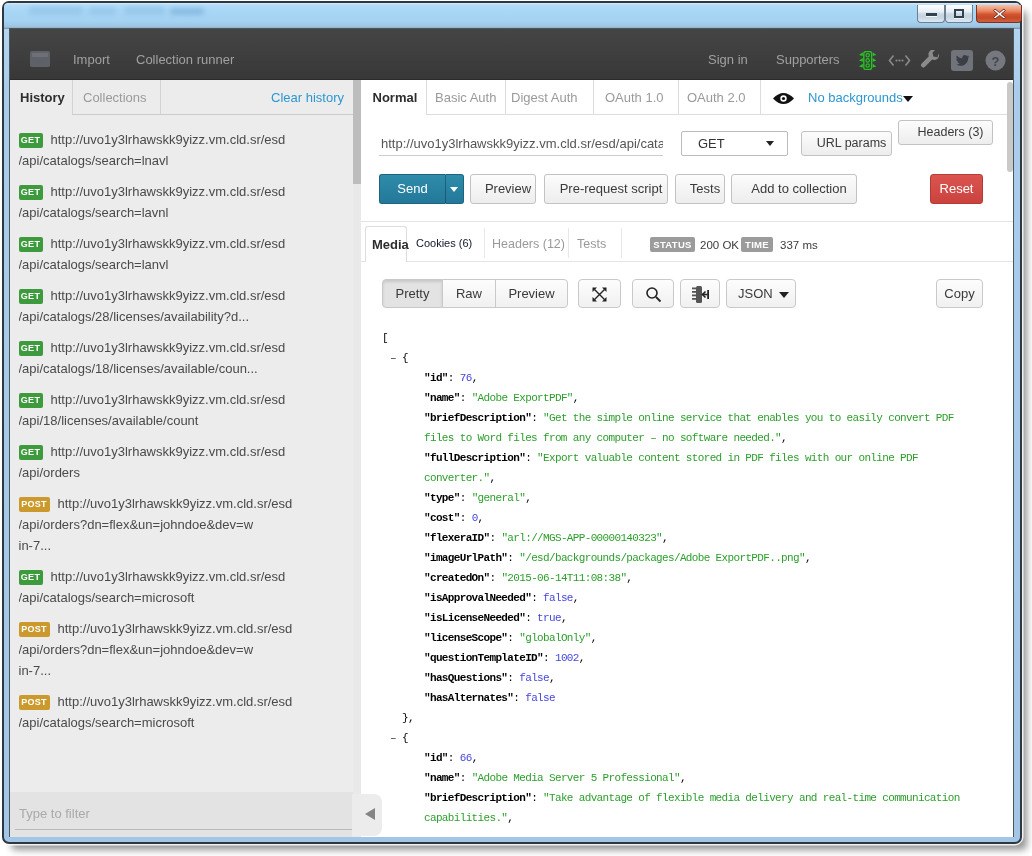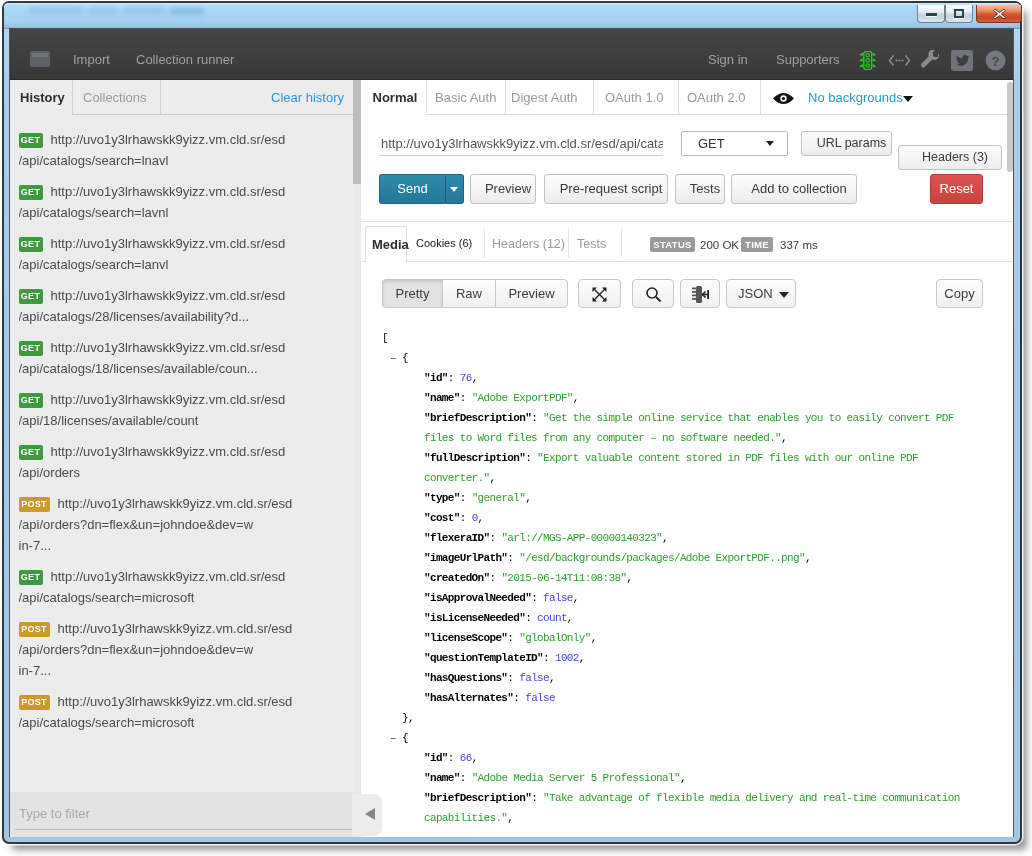--- a/index.html
+++ b/index.html
@@ -229,21 +229,21 @@
         <div style="position:absolute;left:542px;top:16px;width:0;height:0;border-left:5px solid transparent;border-right:5px solid transparent;border-top:6px solid #111;"></div>
       </div>
 
       <div style="position:absolute;left:20px;top:51px;width:282px;height:25px;line-height:25px;overflow:hidden;font-size:13px;color:#555;white-space:nowrap;">http://uvo1y3lrhawskk9yizz.vm.cld.sr/esd/api/catalogs</div>
       <div style="position:absolute;left:18px;top:75px;width:284px;height:1px;background:#cccccc;"></div>
       <div style="position:absolute;left:320px;top:51px;width:107px;height:25px;border:1px solid #bbb;border-radius:2px;background:#fff;">
         <div style="position:absolute;left:16px;top:4px;font-size:13px;color:#333;">GET</div>
         <div style="position:absolute;right:13px;top:9px;width:0;height:0;border-left:4px solid transparent;border-right:4px solid transparent;border-top:5px solid #222;"></div>
       </div>
       <div class="gbtn" style="left:440px;top:51px;width:91px;height:25px;line-height:23px;font-size:12.5px;">URL params</div>
-      <div class="gbtn" style="left:537px;top:65px;width:104px;height:25px;line-height:23px;font-size:12.5px;">Headers (3)</div>
+      <div class="gbtn" style="left:537px;top:40px;width:95px;height:25px;line-height:23px;font-size:12.5px;">Headers (3)</div>
 
       <div style="position:absolute;left:18px;top:94px;width:66px;height:30px;background:linear-gradient(180deg,#2f8cab,#23789a);border:1px solid #1d657f;border-right:none;border-radius:3px 0 0 3px;color:#fff;font-size:13px;text-align:center;line-height:28px;">Send</div>
       <div style="position:absolute;left:84px;top:94px;width:19px;height:30px;background:linear-gradient(180deg,#2f8cab,#23789a);border:1px solid #1d657f;border-left:1px solid rgba(0,0,0,.28);border-radius:0 3px 3px 0;">
         <div style="position:absolute;left:4px;top:12px;width:0;height:0;border-left:4.5px solid transparent;border-right:4.5px solid transparent;border-top:5px solid #fff;"></div>
       </div>
       <div class="gbtn" style="left:109px;top:94px;width:66px;height:30px;line-height:28px;">Preview</div>
       <div class="gbtn" style="left:183px;top:94px;width:124px;height:30px;line-height:28px;">Pre-request script</div>
       <div class="gbtn" style="left:314px;top:94px;width:50px;height:30px;line-height:28px;">Tests</div>
       <div class="gbtn" style="left:370px;top:94px;width:126px;height:30px;line-height:28px;">Add to collection</div>
       <div style="position:absolute;left:569px;top:94px;width:53px;height:30px;background:linear-gradient(180deg,#da5450,#cb433f);border:1px solid #b63a36;border-radius:3px;color:#fff;font-size:13px;text-align:center;line-height:28px;">Reset</div>
@@ -314,21 +314,21 @@
 <div style="top:81px" class="jl c2"><span class="k">"briefDescription"</span><span class="p">: </span><span class="s">"Get the simple online service that enables you to easily convert PDF</span></div>
 <div style="top:101px" class="jl c2"><span class="s">files to Word files from any computer – no software needed."</span><span class="p">,</span></div>
 <div style="top:121px" class="jl c2"><span class="k">"fullDescription"</span><span class="p">: </span><span class="s">"Export valuable content stored in PDF files with our online PDF</span></div>
 <div style="top:141px" class="jl c2"><span class="s">converter."</span><span class="p">,</span></div>
 <div style="top:161px" class="jl c2"><span class="k">"type"</span><span class="p">: </span><span class="s">"general"</span><span class="p">,</span></div>
 <div style="top:181px" class="jl c2"><span class="k">"cost"</span><span class="p">: </span><span class="n">0</span><span class="p">,</span></div>
 <div style="top:201px" class="jl c2"><span class="k">"flexeraID"</span><span class="p">: </span><span class="s">"arl://MGS-APP-00000140323"</span><span class="p">,</span></div>
 <div style="top:221px" class="jl c2"><span class="k">"imageUrlPath"</span><span class="p">: </span><span class="s">"/esd/backgrounds/packages/Adobe ExportPDF..png"</span><span class="p">,</span></div>
 <div style="top:241px" class="jl c2"><span class="k">"createdOn"</span><span class="p">: </span><span class="s">"2015-06-14T11:08:38"</span><span class="p">,</span></div>
 <div style="top:261px" class="jl c2"><span class="k">"isApprovalNeeded"</span><span class="p">: </span><span class="n">false</span><span class="p">,</span></div>
-<div style="top:281px" class="jl c2"><span class="k">"isLicenseNeeded"</span><span class="p">: </span><span class="n">count</span><span class="p">,</span></div>
+<div style="top:281px" class="jl c2"><span class="k">"isLicenseNeeded"</span><span class="p">: </span><span class="n">true</span><span class="p">,</span></div>
 <div style="top:301px" class="jl c2"><span class="k">"licenseScope"</span><span class="p">: </span><span class="s">"globalOnly"</span><span class="p">,</span></div>
 <div style="top:321px" class="jl c2"><span class="k">"questionTemplateID"</span><span class="p">: </span><span class="n">1002</span><span class="p">,</span></div>
 <div style="top:341px" class="jl c2"><span class="k">"hasQuestions"</span><span class="p">: </span><span class="n">false</span><span class="p">,</span></div>
 <div style="top:361px" class="jl c2"><span class="k">"hasAlternates"</span><span class="p">: </span><span class="n">false</span></div>
 <div style="top:381px" class="jl c1"><span class="p">},</span></div>
 <div style="top:401px" class="jl c1"><span class="fold">–</span><span class="p">{</span></div>
 <div style="top:421px" class="jl c2"><span class="k">"id"</span><span class="p">: </span><span class="n">66</span><span class="p">,</span></div>
 <div style="top:441px" class="jl c2"><span class="k">"name"</span><span class="p">: </span><span class="s">"Adobe Media Server 5 Professional"</span><span class="p">,</span></div>
 <div style="top:461px" class="jl c2"><span class="k">"briefDescription"</span><span class="p">: </span><span class="s">"Take advantage of flexible media delivery and real-time communication</span></div>
 <div style="top:481px" class="jl c2"><span class="s">capabilities."</span><span class="p">,</span></div>

